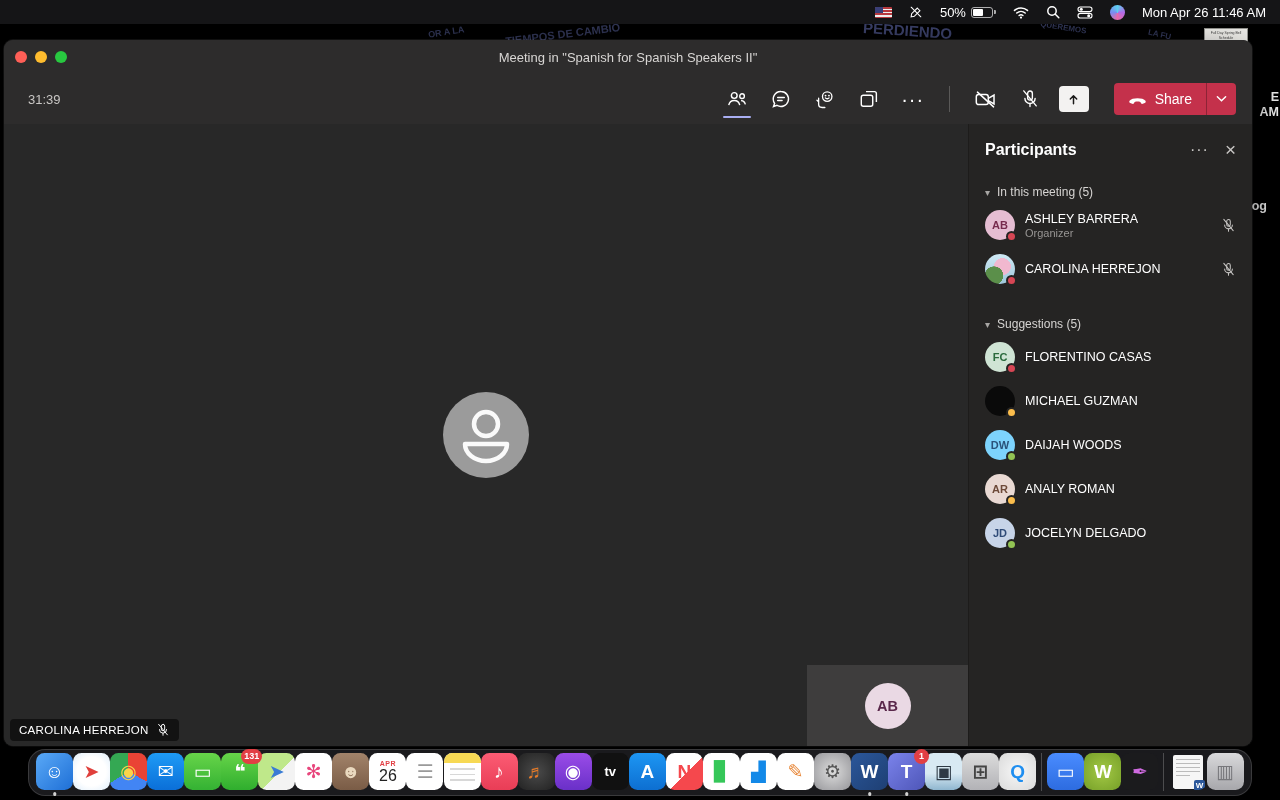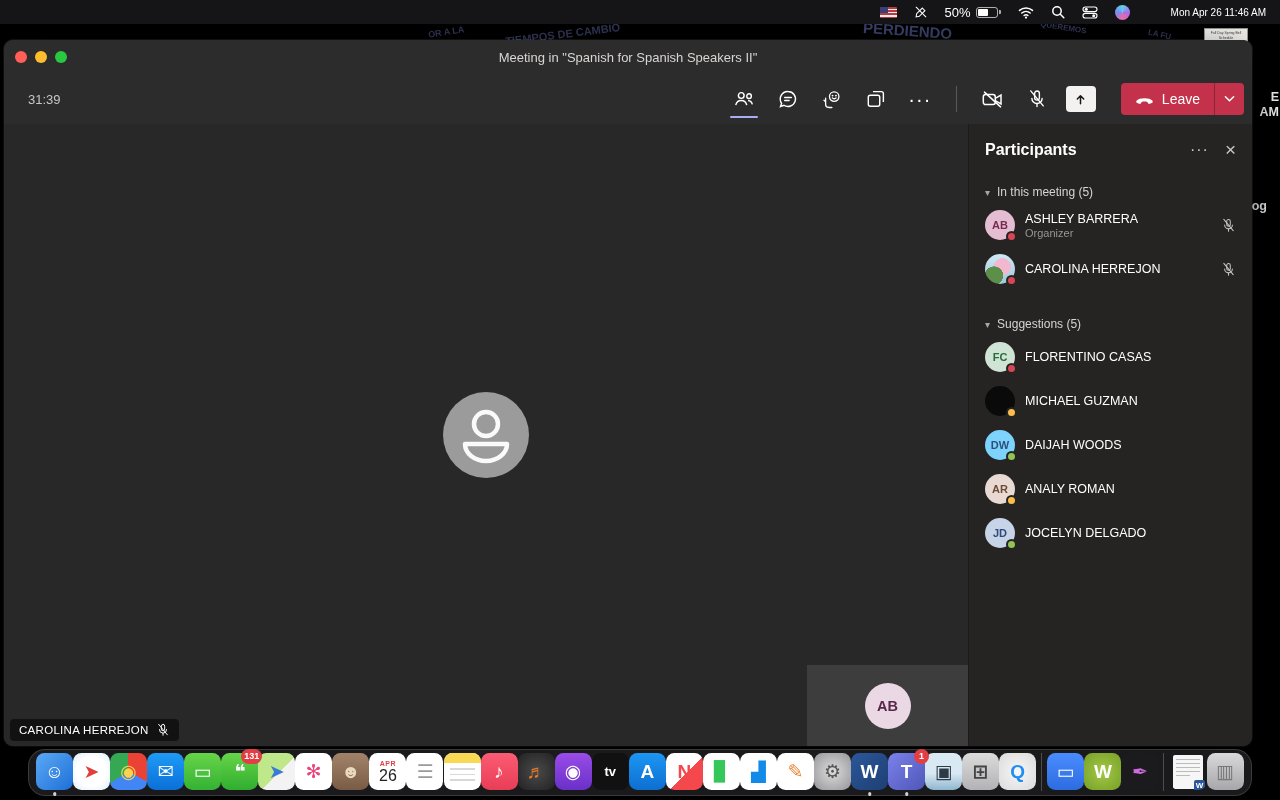--- a/index.html
+++ b/index.html
@@ -19,41 +19,41 @@
   .menubar .right { margin-left:auto; display:flex; align-items:center; gap:17px; padding-right:14px; }
   .flag { width:17px; height:11px; border-radius:1px; overflow:hidden; position:relative;
     background:repeating-linear-gradient(180deg,#b8393e 0 1.6px,#eee 1.6px 3.2px); }
   .flag:before { content:""; position:absolute; left:0; top:0; width:8px; height:6px; background:#3a3f77; }
   .battery-wrap { display:flex; align-items:center; gap:5px; }
   .battery-body { width:22px; height:11px; border:1px solid rgba(255,255,255,.65); border-radius:3px; position:relative; }
   .battery-fill { position:absolute; left:1px; top:1px; bottom:1px; width:50%; background:#fff; border-radius:1px; }
   .battery-nub { width:2px; height:4px; background:rgba(255,255,255,.65); border-radius:0 1px 1px 0; margin-left:1px; }
   .siri { width:15px; height:15px; border-radius:50%;
     background:conic-gradient(#5dd0f0,#b06ae8,#e86aa8,#7a8cf0,#5dd0f0); }
-  .clock { font-size:10px;margin-left:24px; }
+  .clock { font-size:13px; }
 
   
   .sticky-note { position:absolute; left:1204px; top:28px; width:44px; height:14px; background:#f4f3ef;
     border:1px solid #9a9a96; z-index:1; color:#444; font-size:3.5px; text-align:center; line-height:1.3; padding-top:2px; overflow:hidden; }
   .desktop-frag { position:absolute; color:#fff; font-weight:600; font-size:12.5px; z-index:1;
     text-shadow:0 1px 2px rgba(0,0,0,.9); text-align:right; }
   .frag-eam { right:1px; top:90px; line-height:15px; }
   .frag-og { right:13px; top:199px; }
 
   
   .window { position:absolute; left:4px; top:40px; width:1248px; height:706px; background:#2d2c2c;
     border-radius:9px; overflow:hidden; z-index:10; box-shadow:0 18px 50px rgba(0,0,0,.7), 0 0 0 1px rgba(255,255,255,.08); }
   .titlebar { height:34px; display:flex; align-items:center; position:relative; background:#2d2c2c; }
   .traffic { display:flex; gap:8px; padding-left:11px; }
   .tl { width:12px; height:12px; border-radius:50%; }
   .tl.red{background:#ff5f57;} .tl.yellow{background:#febc2e;} .tl.green{background:#28c840;}
   .win-title { position:absolute; left:0; right:0; text-align:center; color:#d8d6d4; font-size:13px; }
 
   
-  .toolbar { height:50px; display:flex; align-items:center; background:#2d2c2c; padding:0 8px 0 24px; }
+  .toolbar { height:50px; display:flex; align-items:center; background:#2d2c2c; padding:0 16px 0 24px; }
   .timer { color:#c8c6c4; font-size:13px; }
   .tb-group { margin-left:auto; display:flex; align-items:center; gap:4px; }
   .tb-btn { width:40px; height:40px; display:flex; align-items:center; justify-content:center; color:#fff;
     position:relative; border-radius:4px; cursor:pointer; }
   .tb-btn.active:after { content:""; position:absolute; bottom:1px; left:6px; right:6px; height:2.5px;
     background:var(--accent-underline); border-radius:2px; }
   .tb-divider { width:1px; height:26px; background:#5a5958; margin:0 12px; }
   .present-box { width:30px; height:26px; background:#f3f2f1; border-radius:4px; display:flex; align-items:center; justify-content:center; }
   .leave-btn { margin-left:16px; height:32px; display:flex; align-items:stretch; border-radius:4px; overflow:hidden; cursor:pointer; }
   .leave-main { display:flex; align-items:center; gap:8px; padding:0 14px; color:#fff; font-size:14px; background:var(--leave-red); }
@@ -275,21 +275,21 @@
         </span>
       </div>
 
       <div class="leave-btn">
         <div class="leave-main">
           <span style="display:flex">
             <svg viewBox="0 0 20 12" width="19" height="12">
                 <path d="M1.6 7.9C4.1 4.4 15.9 4.4 18.4 7.9c.6.9.2 2-.8 2.4l-2 .8c-.8.3-1.6 0-2-.8l-.6-1.1c-1.9-.6-4.1-.6-6 0l-.6 1.1c-.4.8-1.2 1.1-2 .8l-2-.8c-1-.4-1.4-1.5-.8-2.4z" fill="#fff"></path>
               </svg>
           </span>
-          <span>Leave</span>
+          <span>Share</span>
         </div>
         <div class="leave-chevron">
           <svg viewBox="0 0 12 8" width="11" height="8">
               <path d="M1.5 1.5L6 6l4.5-4.5" fill="none" stroke="#fff" stroke-width="1.6" stroke-linecap="round"></path>
             </svg>
         </div>
       </div>
     </div>
   </div>
 

